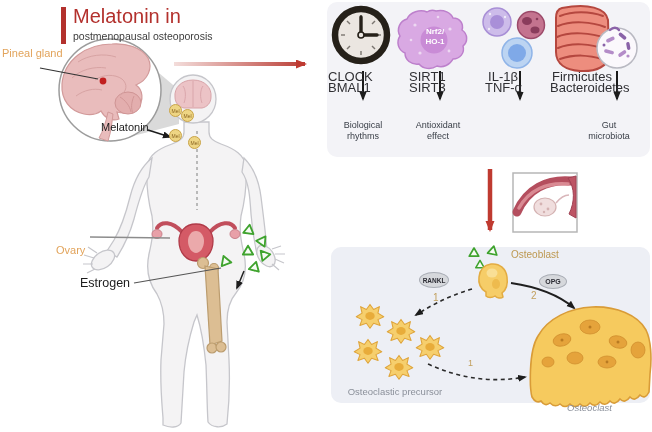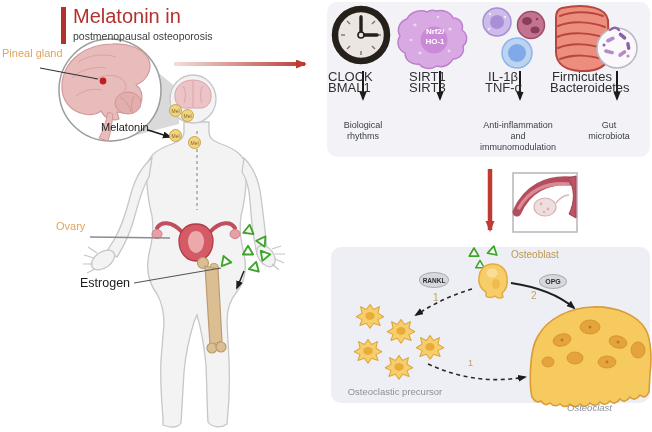--- a/index.html
+++ b/index.html
@@ -9,21 +9,21 @@
   .panel.effects{left:327px;top:2px;width:323px;height:155px;background:#f3f3f7;}
   .panel.remodel{left:331px;top:247px;width:319px;height:156px;background:#edeff5;}
   .art{position:absolute;left:0;top:0;z-index:2;}
   .lbl{position:absolute;z-index:3;white-space:nowrap;}
   .titlebar{position:absolute;left:61px;top:7px;width:5px;height:37px;background:#b3312d;z-index:3;}
   .title-main{left:73px;top:5px;font-size:20px;font-weight:normal;color:#b3312d;}
   .title-sub{left:73px;top:30px;font-size:10.5px;color:#3d3d3d;}
   .orange{color:#e2a45c;font-size:11px;}
   .pineal{left:2px;top:47px;}
   .mela{left:101px;top:121px;font-size:11px;color:#1c1c1c;}
-  .ovary{left:56px;top:220px;text-align:right;}
+  .ovary{left:56px;top:244px;text-align:right;}
   .estro{left:80px;top:276px;font-size:12.5px;color:#1c1c1c;}
   .factor{font-size:13px;line-height:10.5px;color:#2f2f33;}
   .f1{left:328px;top:72px;}
   .f2{left:409px;top:72px;}
   .f3{left:485px;top:72px;width:36px;text-align:center;}
   .f4{left:550px;top:72px;width:64px;text-align:center;}
   .outcome{font-size:9px;line-height:10.8px;color:#3b4049;text-align:center;white-space:normal;top:120px;}
   .o1{left:334px;width:58px;}
   .o2{left:409px;width:58px;}
   .o3{left:475px;width:86px;}
@@ -314,21 +314,21 @@
   </div>
   <div class="lbl factor f3">
     <div>IL-1β</div>
     <div>TNF-α</div>
   </div>
   <div class="lbl factor f4">
     <div>Firmicutes</div>
     <div>Bacteroidetes</div>
   </div>
   <div class="lbl outcome o1">Biological rhythms</div>
-  <div class="lbl outcome o3">Anti-inflammation and immunomodulation</div>
+  <div class="lbl outcome o2">Antioxidant effect</div>
   <div class="lbl outcome o4">Gut microbiota</div>
 
   <div class="lbl obl">Osteoblast</div>
   <div class="pillbadge rankl">RANKL</div>
   <div class="pillbadge opg">OPG</div>
   <div class="lbl gold s1">1</div>
   <div class="lbl gold s2">2</div>
   <div class="lbl gold s1b">1</div>
   <div class="lbl cellcap pre">Osteoclastic precursor</div>
   <div class="lbl cellcap ocl">Osteoclast</div>

